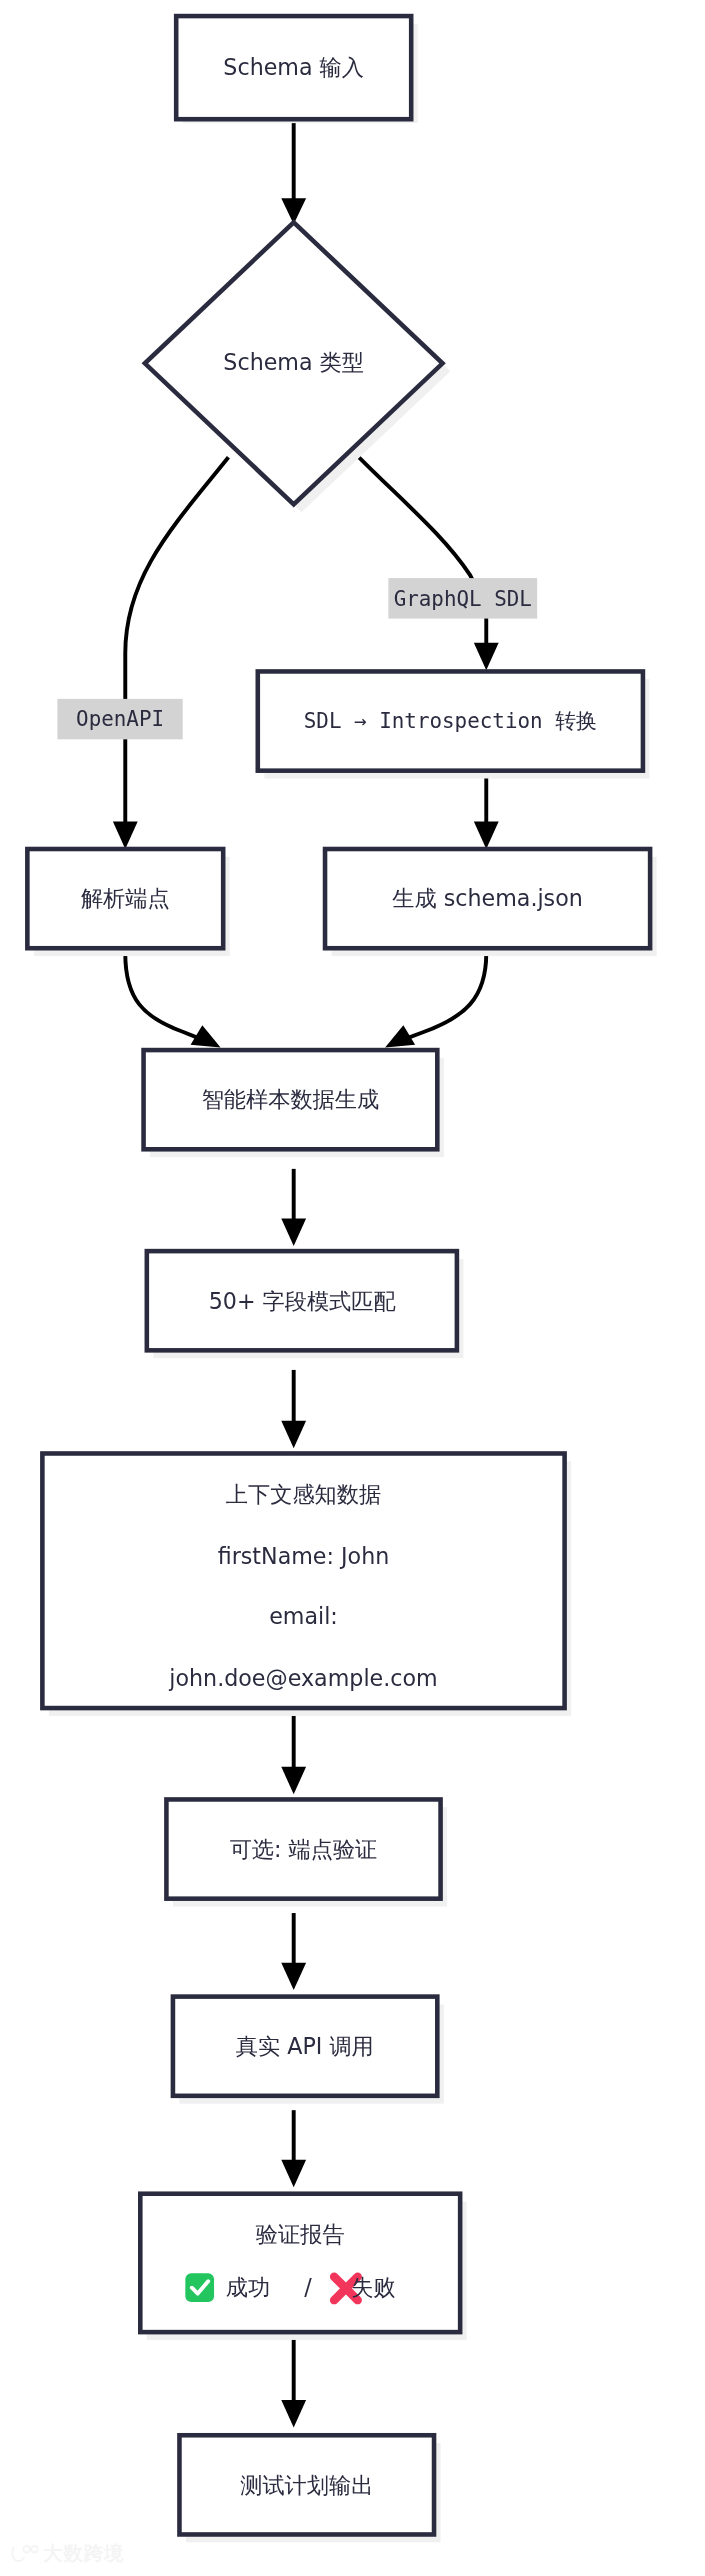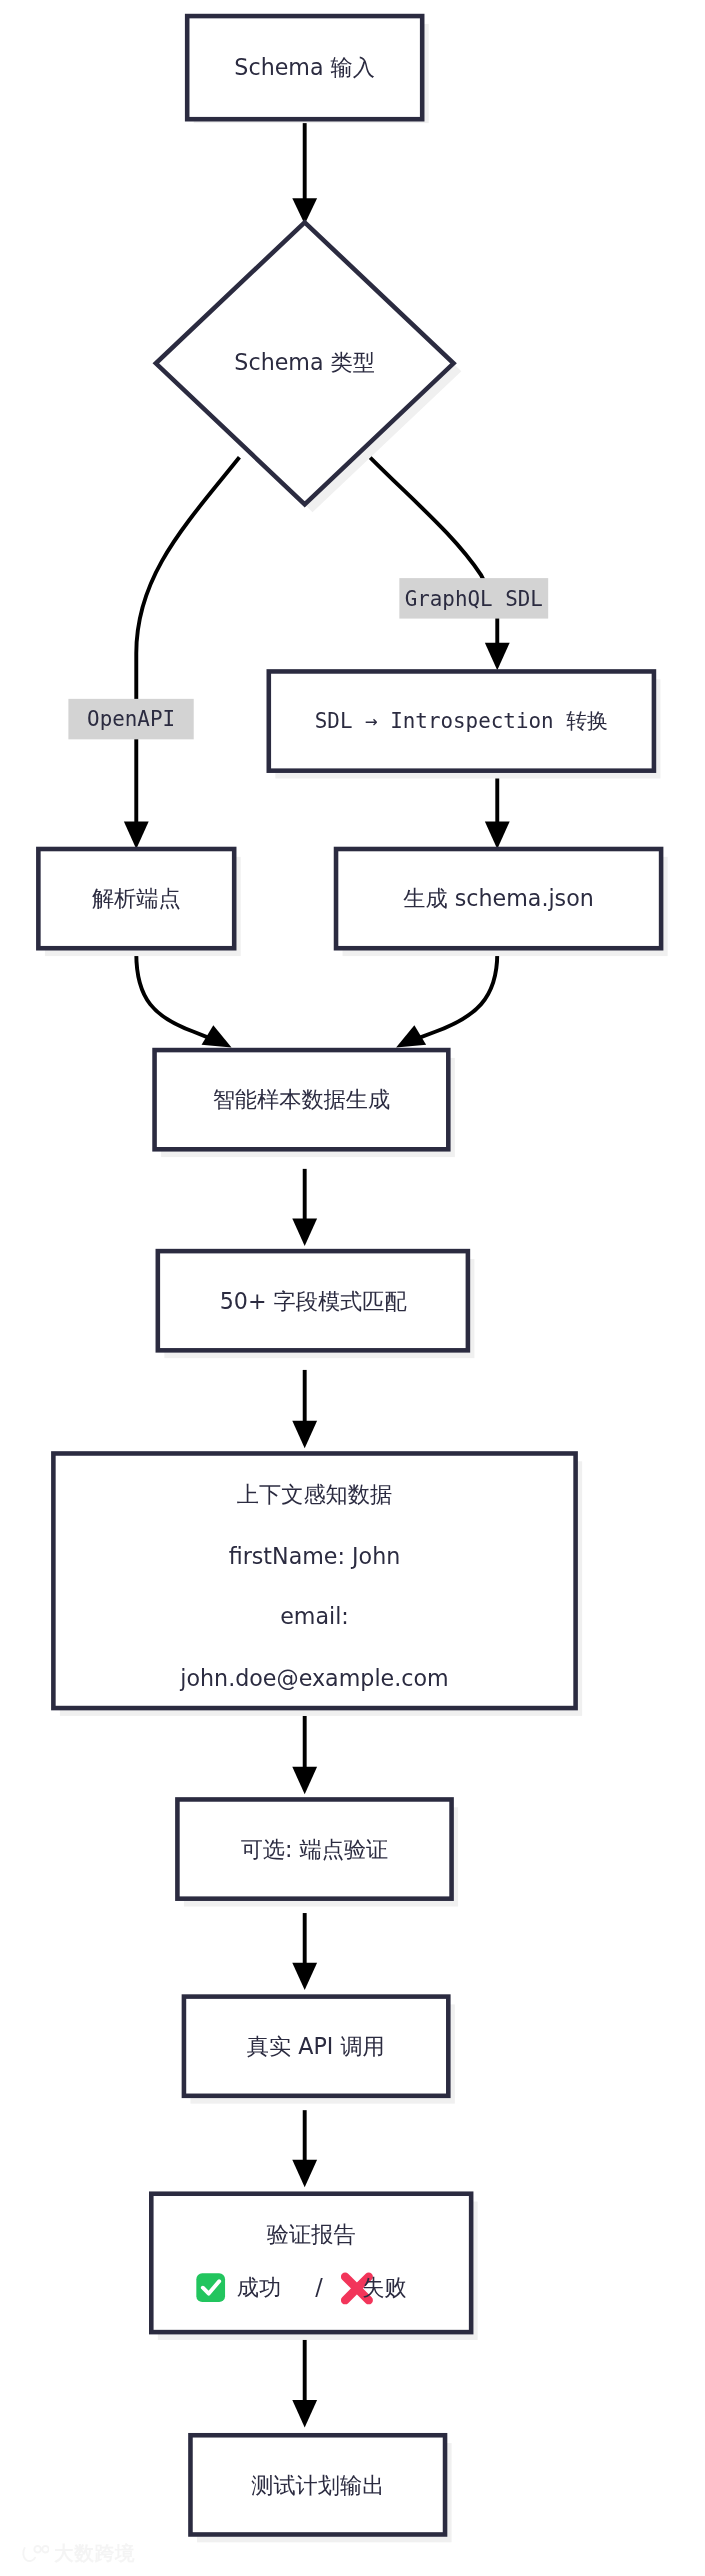--- a/index.html
+++ b/index.html
@@ -9,21 +9,21 @@
   }
   body {
     width: 705px;
     height: 2576px;
     position: relative;
     font-family: "DejaVu Sans", sans-serif;
     overflow: hidden;
   }
   #flow-root {
     position: absolute;
-    top: 0; left: 15px;
+    top: 0; left: 4px;
     width: 582px;
     height: 2576px;
     padding-left: 9px;
   }
   svg.flow-svg {
     display: block;
     width: 705px;
     height: 2576px;
   }
   .node-shape {

